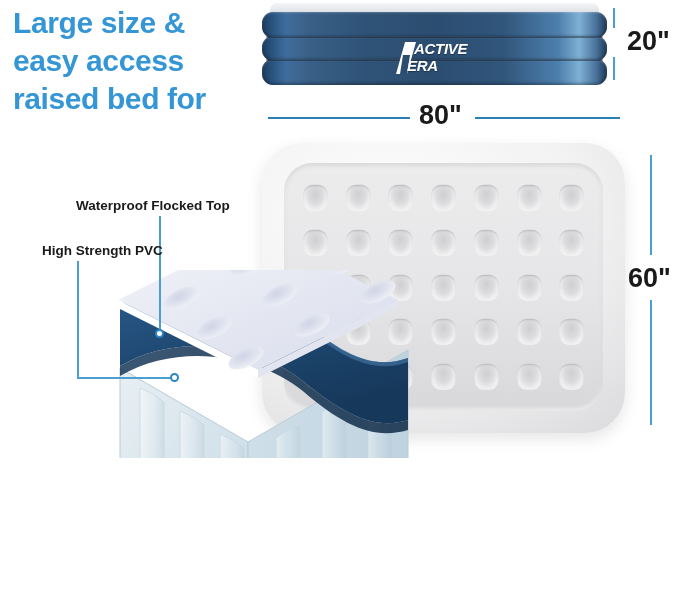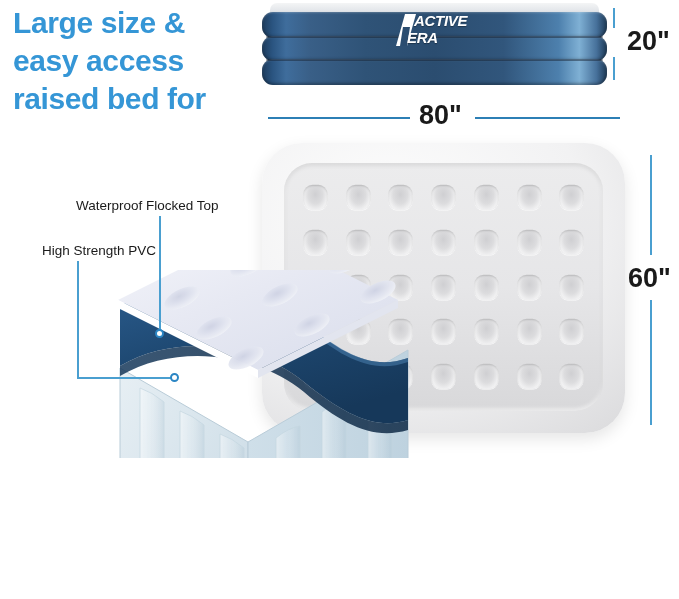--- a/index.html
+++ b/index.html
@@ -101,21 +101,21 @@
     background: rgba(10,22,38,0.45);
     border-radius: 2px;
   }
   #side-view .sv-seam-1 { top: 33px; }
   #side-view .sv-seam-2 { top: 56px; }
 
   
   #brand-logo {
     position: absolute;
     left: 396px;
-    top: 12px;
+    top: 40px;
     width: 96px;
     height: 36px;
     color: #ffffff;
     z-index: 5;
   }
   #brand-logo .logo-mark {
     position: absolute;
     left: 0; top: 2px;
     width: 20px; height: 32px;
   }
@@ -165,21 +165,21 @@
     border-radius: 38%;
     background: radial-gradient(ellipse at 50% 38%, #cfcfd2 0%, #dcdcde 42%, #f0f0f1 70%, #f7f7f8 100%);
     box-shadow: inset 0 2px 3px rgba(0,0,0,0.16), 0 1px 1px rgba(255,255,255,0.85);
     transform: scale(0.62);
   }
 
   
   .callout-label {
     position: absolute;
     font-size: 13.5px;
-    font-weight: 400;
+    font-weight: 700;
     color: #1a1a1a;
     white-space: nowrap;
   }
   #label-flocked { left: 76px; top: 198px; }
   #label-pvc     { left: 6px;  top: 243px; padding-left: 36px; }
 
   .leader {
     position: absolute;
     background: #4a9fd0;
   }

